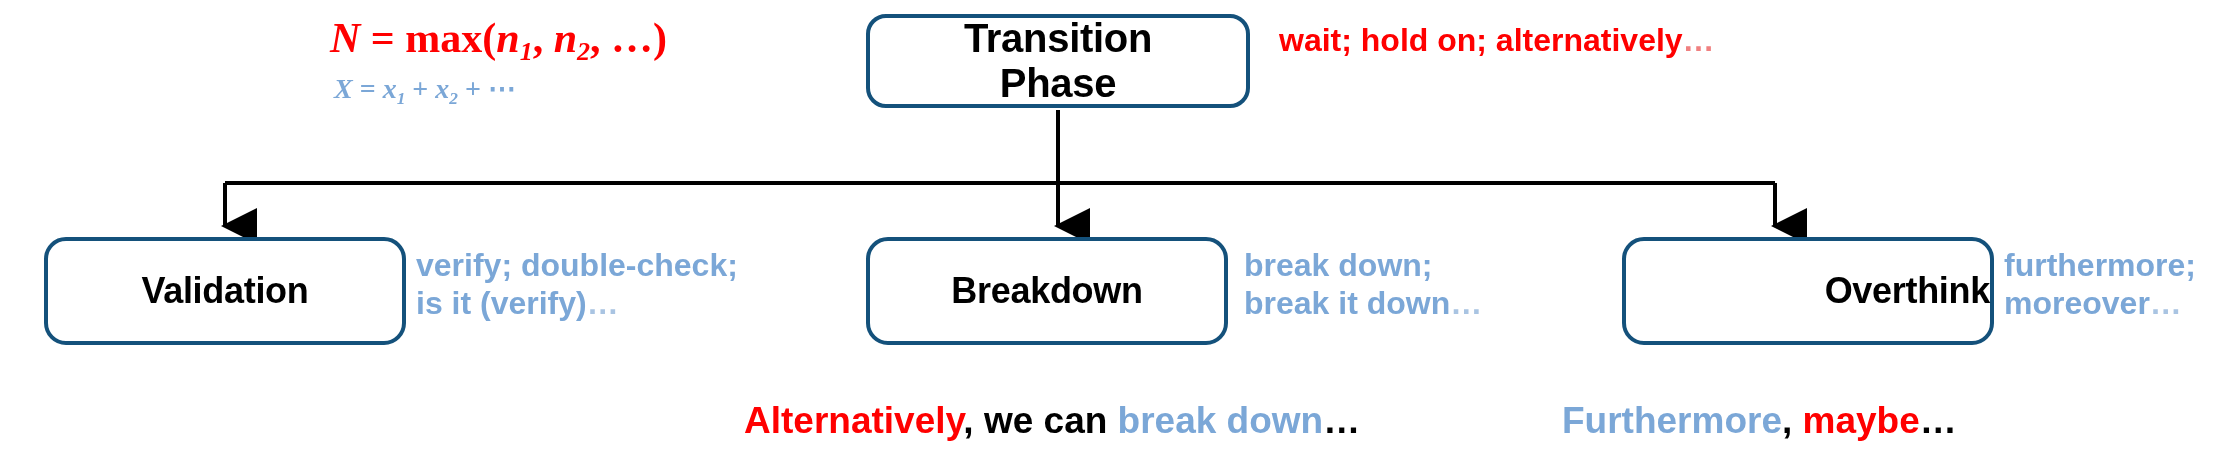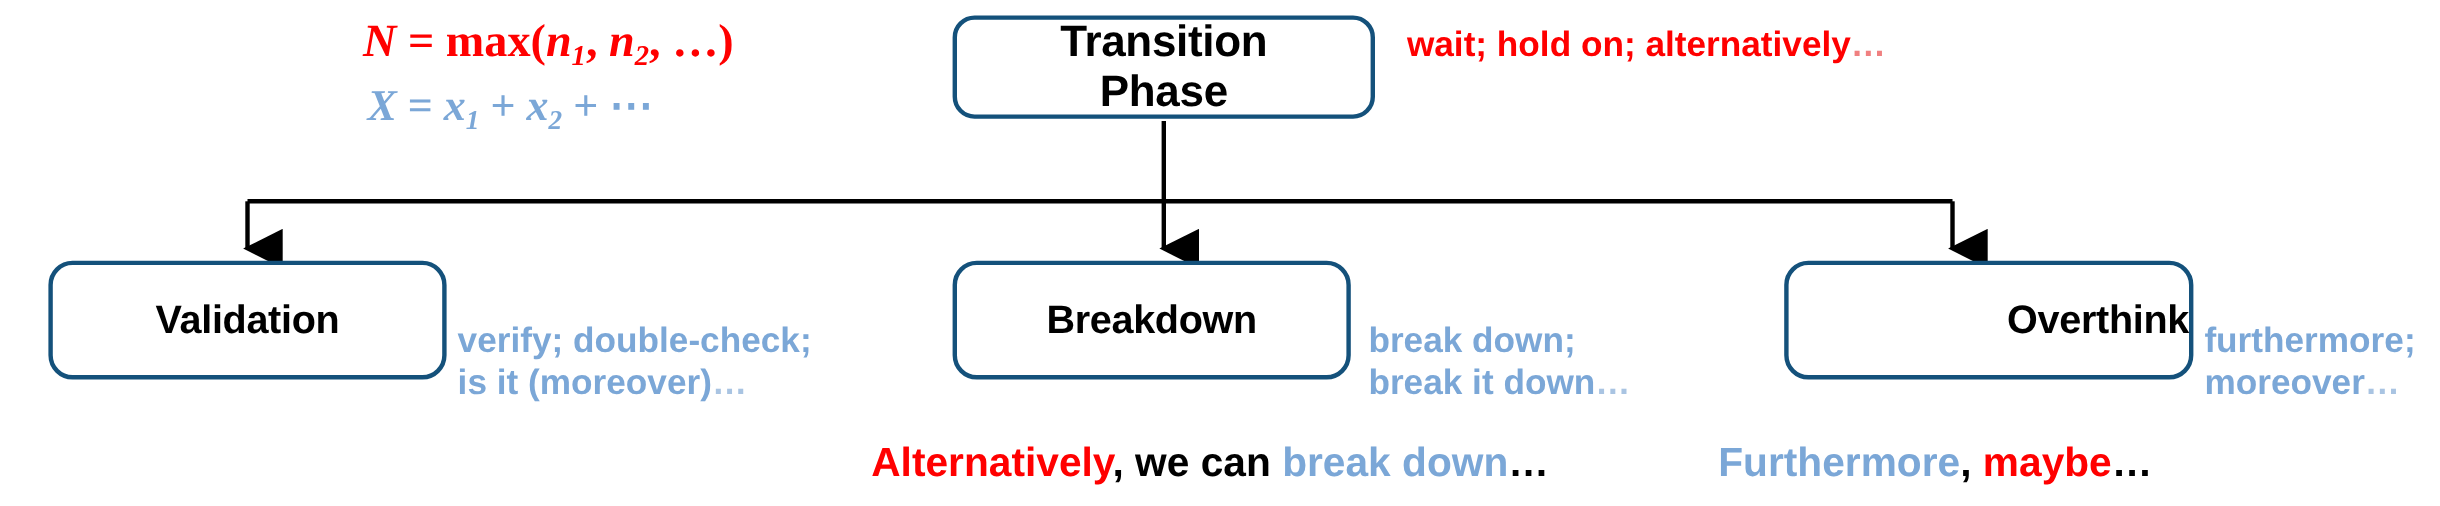--- a/index.html
+++ b/index.html
@@ -105,31 +105,31 @@
   }
   #formula-n {
     left: 330px;
     top: 14px;
     font-size: 42px;
     color: #FF0000;
   }
   #formula-x {
     left: 334px;
     top: 72px;
-    font-size: 40px;
+    font-size: 28px;
     color: #7BA7D7;
   }
 
   .cue {
     font-weight: bold;
     font-size: 32px;
     line-height: 1.18;
   }
   .cue-red { color: #FF0000; }
-  .cue-blue { color: #7BA7D7; margin-top: 44px; }
+  .cue-blue { color: #7BA7D7; }
   .fade { color: #A9C4E2; }
   .fade-red { color: #F08080; }
 
   #cue-transition {
     left: 1279px;
     top: 22px;
   }
   #cue-validation {
     left: 416px;
     top: 247px;
@@ -145,21 +145,21 @@
 
   .example {
     position: absolute;
     font-weight: bold;
     font-size: 37px;
     white-space: pre;
     color: #000000;
   }
 
   #example-1 { left: 10px; top: 400px; }
-  #example-2 { left: 792px; top: 400px; text-align: center; }
+  #example-2 { left: 744px; top: 400px; text-align: center; }
   #example-3 { left: 1562px; top: 400px; }
 </style>
 </head>
 <body>
 
 <div id="stage">
 
   <svg id="connectors" viewBox="0 0 2218 460" xmlns="http://www.w3.org/2000/svg">
     <defs>
       <marker id="arrowhead" markerWidth="9" markerHeight="9" refX="4.5" refY="8" orient="auto" markerUnits="strokeWidth">
@@ -191,21 +191,21 @@
       <div>Transition</div>
       <div>Phase</div>
     </div>
   </div>
 
   <div class="floating cue cue-red" id="cue-transition"><span>wait; hold on; alternatively</span><span class="fade-red">…</span></div>
 
   <div class="node" id="node-validation">
     <div class="node-label leaf-label">Validation</div>
   </div>
-  <div class="floating cue cue-blue" id="cue-validation"><div>verify; double-check;</div><div><span>is it (moreover)</span><span class="fade">…</span></div></div>
+  <div class="floating cue cue-blue" id="cue-validation"><div>verify; double-check;</div><div><span>is it (verify)</span><span class="fade">…</span></div></div>
 
   <div class="node" id="node-breakdown">
     <div class="node-label leaf-label">Breakdown</div>
   </div>
   <div class="floating cue cue-blue" id="cue-breakdown"><div>break down;</div><div><span>break it down</span><span class="fade">…</span></div></div>
 
   <div class="node" id="node-overthink">
     <div class="node-label leaf-label">Overthink</div>
   </div>
   <div class="floating cue cue-blue" id="cue-overthink"><div>furthermore;</div><div><span>moreover</span><span class="fade">…</span></div></div>

